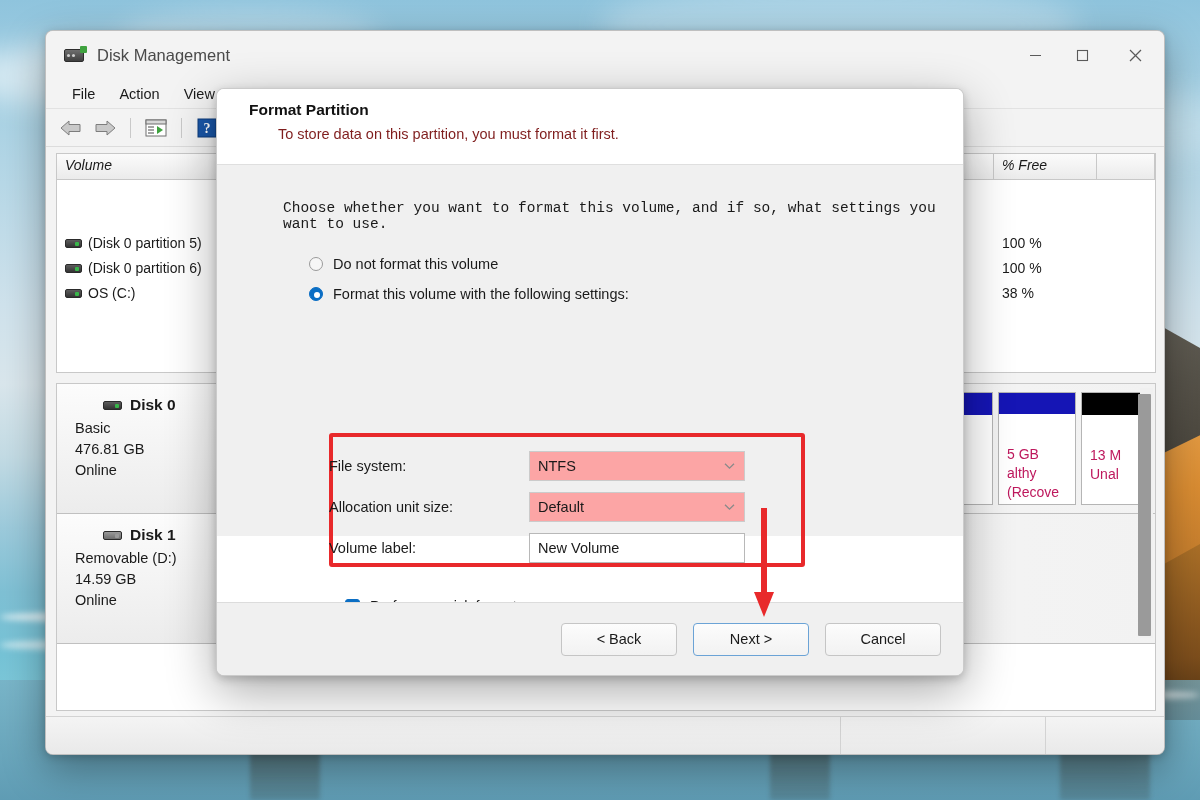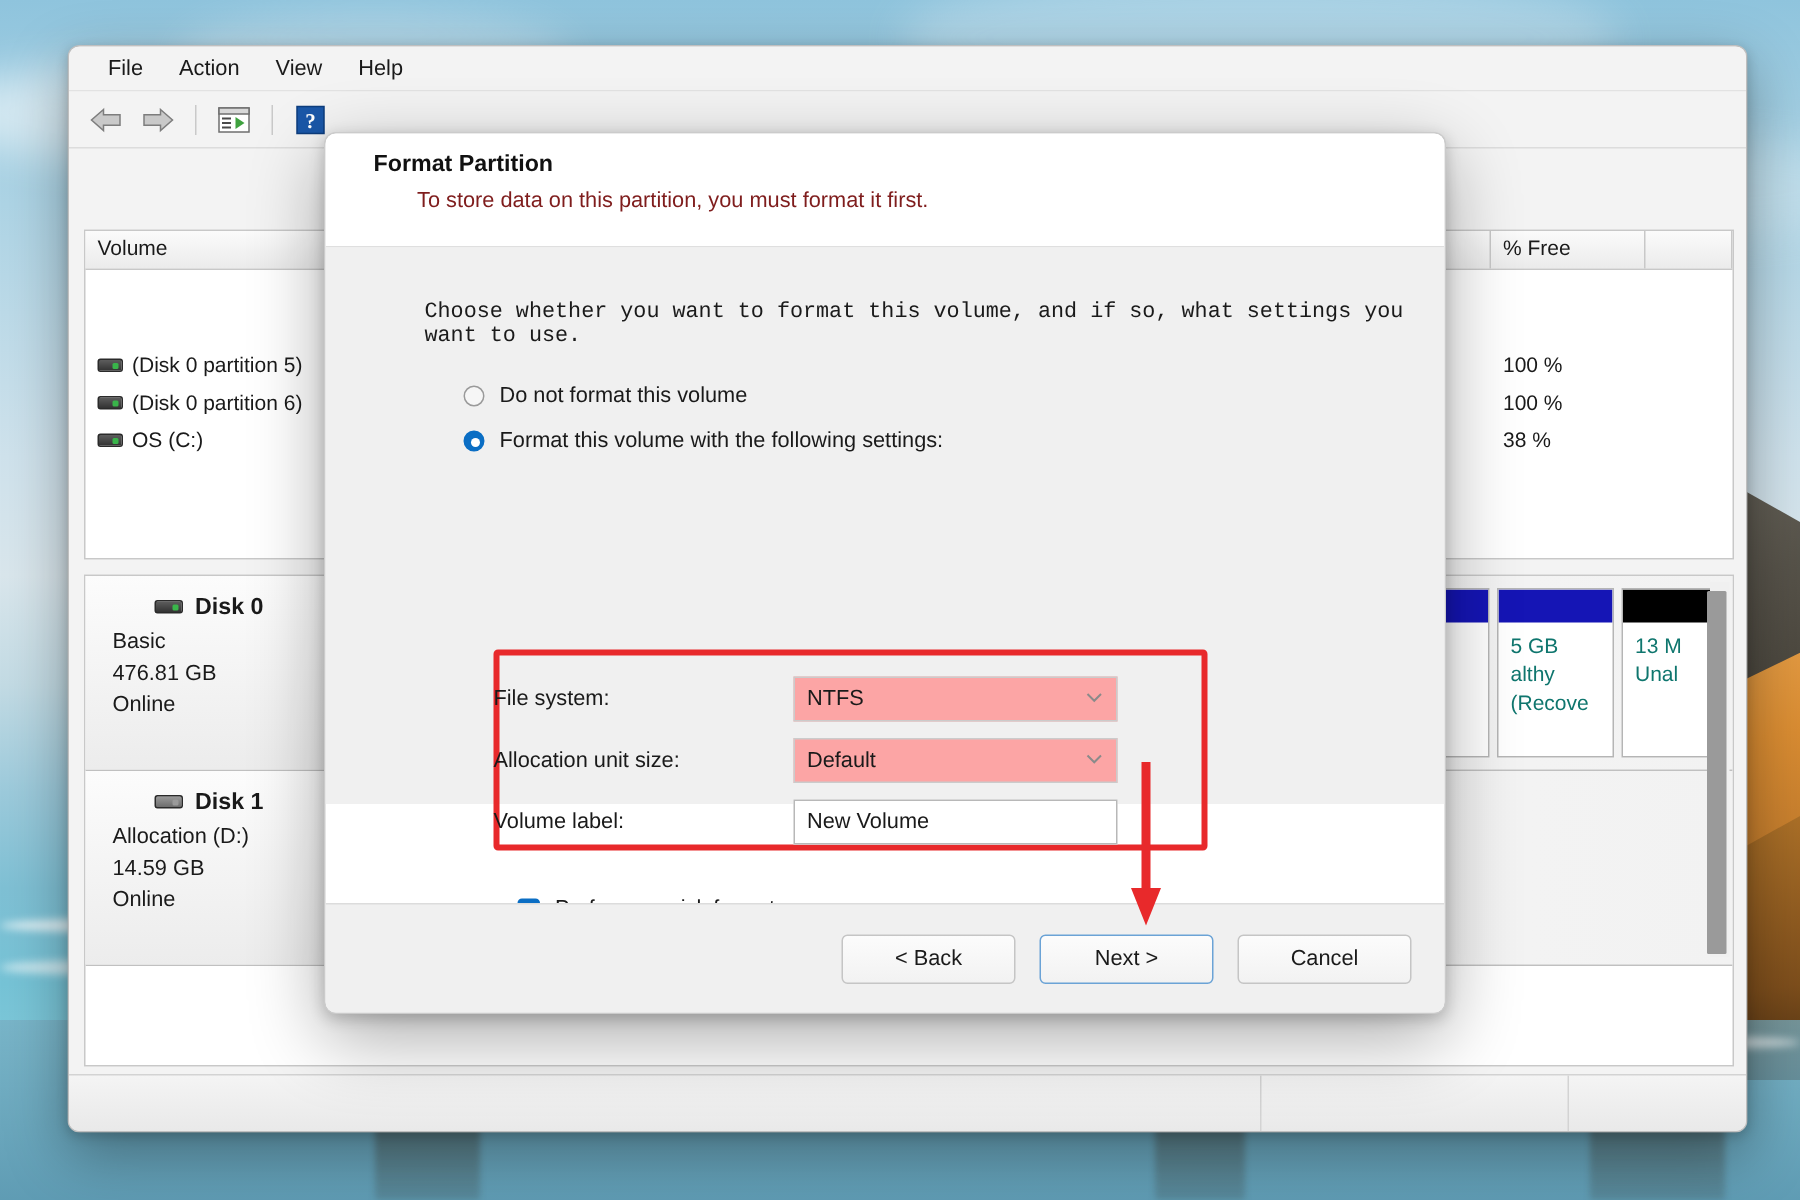--- a/index.html
+++ b/index.html
@@ -156,21 +156,21 @@
     width: 1100px; height: 220px;
     background: #ffffff;
     border: 1px solid #c8c8c8;
   }
   #vol-header {
     display: flex; height: 26px;
     background: linear-gradient(to bottom,#fbfbfb,#ebebeb);
     border-bottom: 1px solid #c8c8c8;
     font-size: 14px; color: #1a1a1a;
   }
-  .vh { border-right: 1px solid #c8c8c8; padding: 3px 8px; overflow:hidden; white-space:nowrap;}
+  .vh { border-right: 1px solid #c8c8c8; padding: 3px 8px; overflow:hidden; white-space:nowrap;font-style:italic;}
   .vrow { display:flex; height: 25px; align-items:center; font-size: 14px; color:#1a1a1a;}
   .vcell { padding: 0 8px; overflow:hidden; white-space:nowrap; }
   .vol-icon {
     display:inline-block;
     width: 17px; height: 9px;
     background: linear-gradient(to bottom,#5d5d5d,#333);
     border-radius: 2px;
     border: 1px solid #2a2a2a;
     position: relative;
     margin-right: 6px;
@@ -216,21 +216,21 @@
   .disk-hd-icon.grey::after{ background:#9a9a9a; }
 
   .parts { flex:1; display:flex; padding: 8px 6px; gap: 5px; }
   .part {
     border: 1px solid #b5b5b5;
     background: #fff;
     display: flex; flex-direction: column;
     overflow: hidden;
   }
   .part .bar { height: 22px; }
-  .part .ptext { padding: 6px 8px; font-size: 14px; color:#0f766e; line-height: 19px; overflow:hidden;}
+  .part .ptext { padding: 6px 8px; font-size: 14px; color:#be185d; line-height: 19px; overflow:hidden;margin-top:25px;}
   .bar-primary { background: #1515b5; }
   .bar-unalloc { background: #000000; }
 
   #gp-scroll {
     position:absolute; right: 2px; top: 4px;
     width: 13px; height: 250px;
     background:#f0f0f0;
   }
   #gp-thumb {
     position:absolute; right:2px; top:6px;
@@ -409,20 +409,47 @@
   <div class="surf" style="left:0;top:612px;width:200px;"></div>
   <div class="surf" style="left:0;top:640px;width:140px;opacity:.8;"></div>
   <div class="surf" style="left:980px;top:690px;width:220px;opacity:.85;"></div>
   <div class="reflection" style="left:250px;width:70px;height:110px;"></div>
   <div class="reflection" style="left:770px;width:60px;height:120px;"></div>
   <div class="reflection" style="left:1060px;width:90px;height:130px;"></div>
 </div>
 
 <div id="dm-window">
 
+  <div id="dm-titlebar">
+    <div class="dm-appicon">
+      <div class="body"></div>
+        <div class="dot1"></div>
+        <div class="dot2"></div>
+        <div class="plug"></div>
+    </div>
+    <div id="dm-title">Disk Management</div>
+    <div class="wincontrols">
+      <div class="wc">
+        <svg width="13" height="13" viewBox="0 0 13 13">
+            <line x1="1" y1="6.5" x2="12" y2="6.5" stroke="#5a5a5a" stroke-width="1.1"></line>
+          </svg>
+      </div>
+      <div class="wc">
+        <svg width="13" height="13" viewBox="0 0 13 13">
+            <rect x="1.5" y="1.5" width="10" height="10" fill="none" stroke="#5a5a5a" stroke-width="1.1"></rect>
+          </svg>
+      </div>
+      <div class="wc">
+        <svg width="15" height="15" viewBox="0 0 15 15">
+            <line x1="2" y1="2" x2="13" y2="13" stroke="#5a5a5a" stroke-width="1.15"></line>
+            <line x1="13" y1="2" x2="2" y2="13" stroke="#5a5a5a" stroke-width="1.15"></line>
+          </svg>
+      </div>
+    </div>
+  </div>
 
   <div id="dm-menubar">
     <div class="menu-item">File</div>
     <div class="menu-item">Action</div>
     <div class="menu-item">View</div>
     <div class="menu-item">Help</div>
   </div>
 
   <div id="dm-toolbar">
     <div class="tb-btn">
@@ -518,21 +545,21 @@
             <div>13 M</div>
             <div>Unal</div>
           </div>
         </div>
       </div>
     </div>
 
     <div class="disk-row">
       <div class="disk-info">
         <div class="dtitle"><span class="disk-hd-icon grey"></span><span>Disk 1</span></div>
-        <div class="dline">Allocation (D:)</div>
+        <div class="dline">Removable (D:)</div>
         <div class="dline">14.59 GB</div>
         <div class="dline">Online</div>
       </div>
       <div class="parts"></div>
     </div>
 
     <div id="gp-scroll">
       <div id="gp-thumb"></div>
     </div>
   </div>

